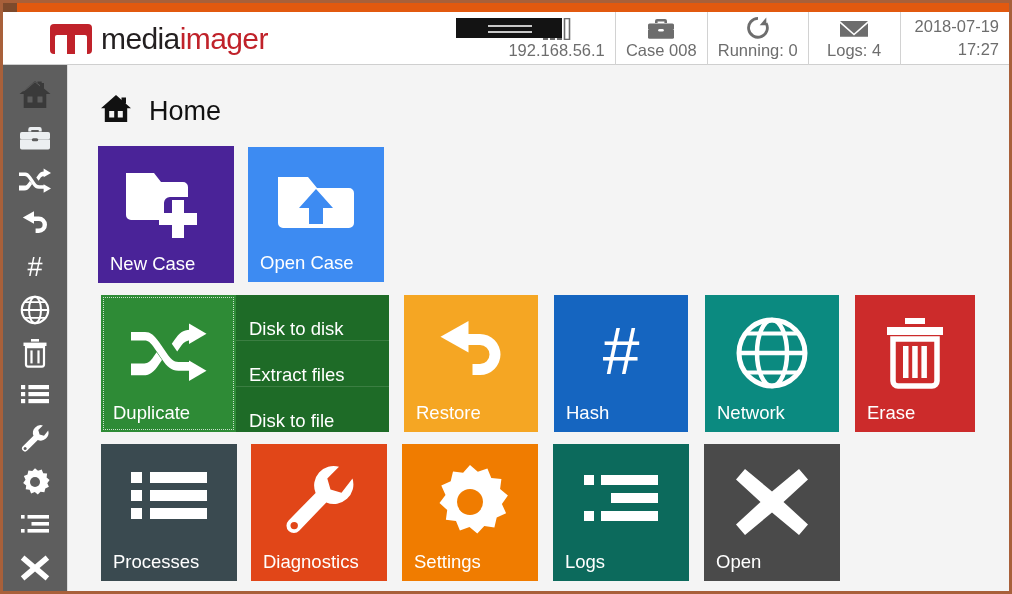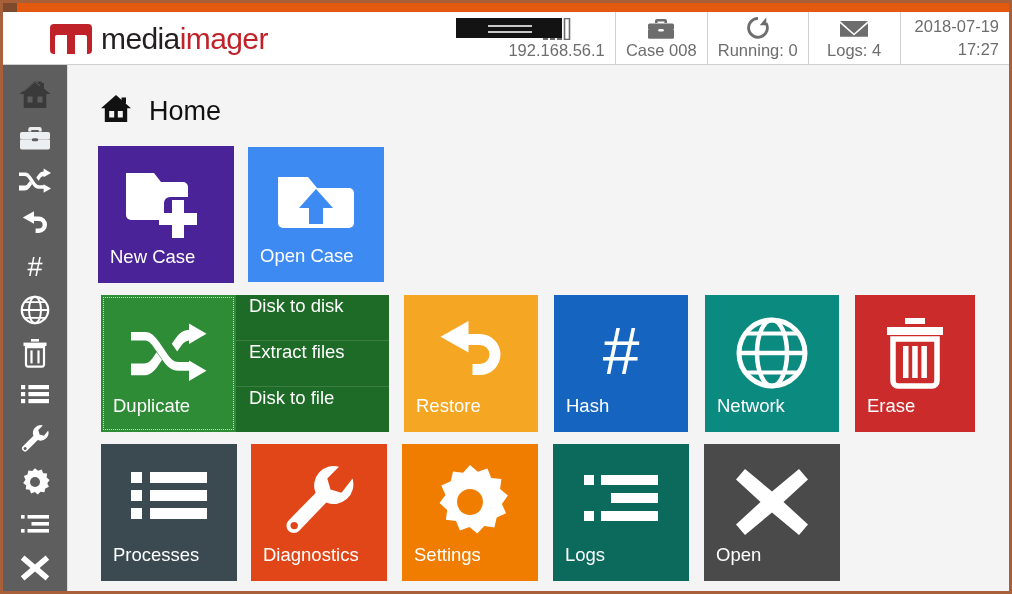--- a/index.html
+++ b/index.html
@@ -141,36 +141,36 @@
     position: absolute;
     color: #ffffff;
     overflow: hidden;
   }
   .tile-icon {
     position: absolute; left: 0; right: 0; top: 0; bottom: 0;
     display: flex; align-items: center; justify-content: center;
     padding-bottom: 22px;
   }
   .tile-label {
-    position: absolute; left: 12px; bottom: 15px;
+    position: absolute; left: 12px; bottom: 8px;
     font-size: 18.5px; line-height: 22px;
     white-space: nowrap;
   }
   .focus-ring { outline: 1px dotted rgba(255,255,255,.75); outline-offset: -3px; }
 
   
   #tile-duplicate-group { position: absolute; }
   .submenu {
     position: absolute; top: 0; right: 0;
     height: 100%;
     display: flex; flex-direction: column;
   }
   .submenu-item {
     flex: 1;
-    display: flex; align-items: flex-start;
+    display: flex; align-items: flex-end;
     padding-left: 13px;
     font-size: 18.5px;
     color: #ffffff;
     border-bottom: 1px solid rgba(255,255,255,.13);
   }
   .submenu-item:last-child { border-bottom: none; }
 </style>
 </head>
 <body>
 

